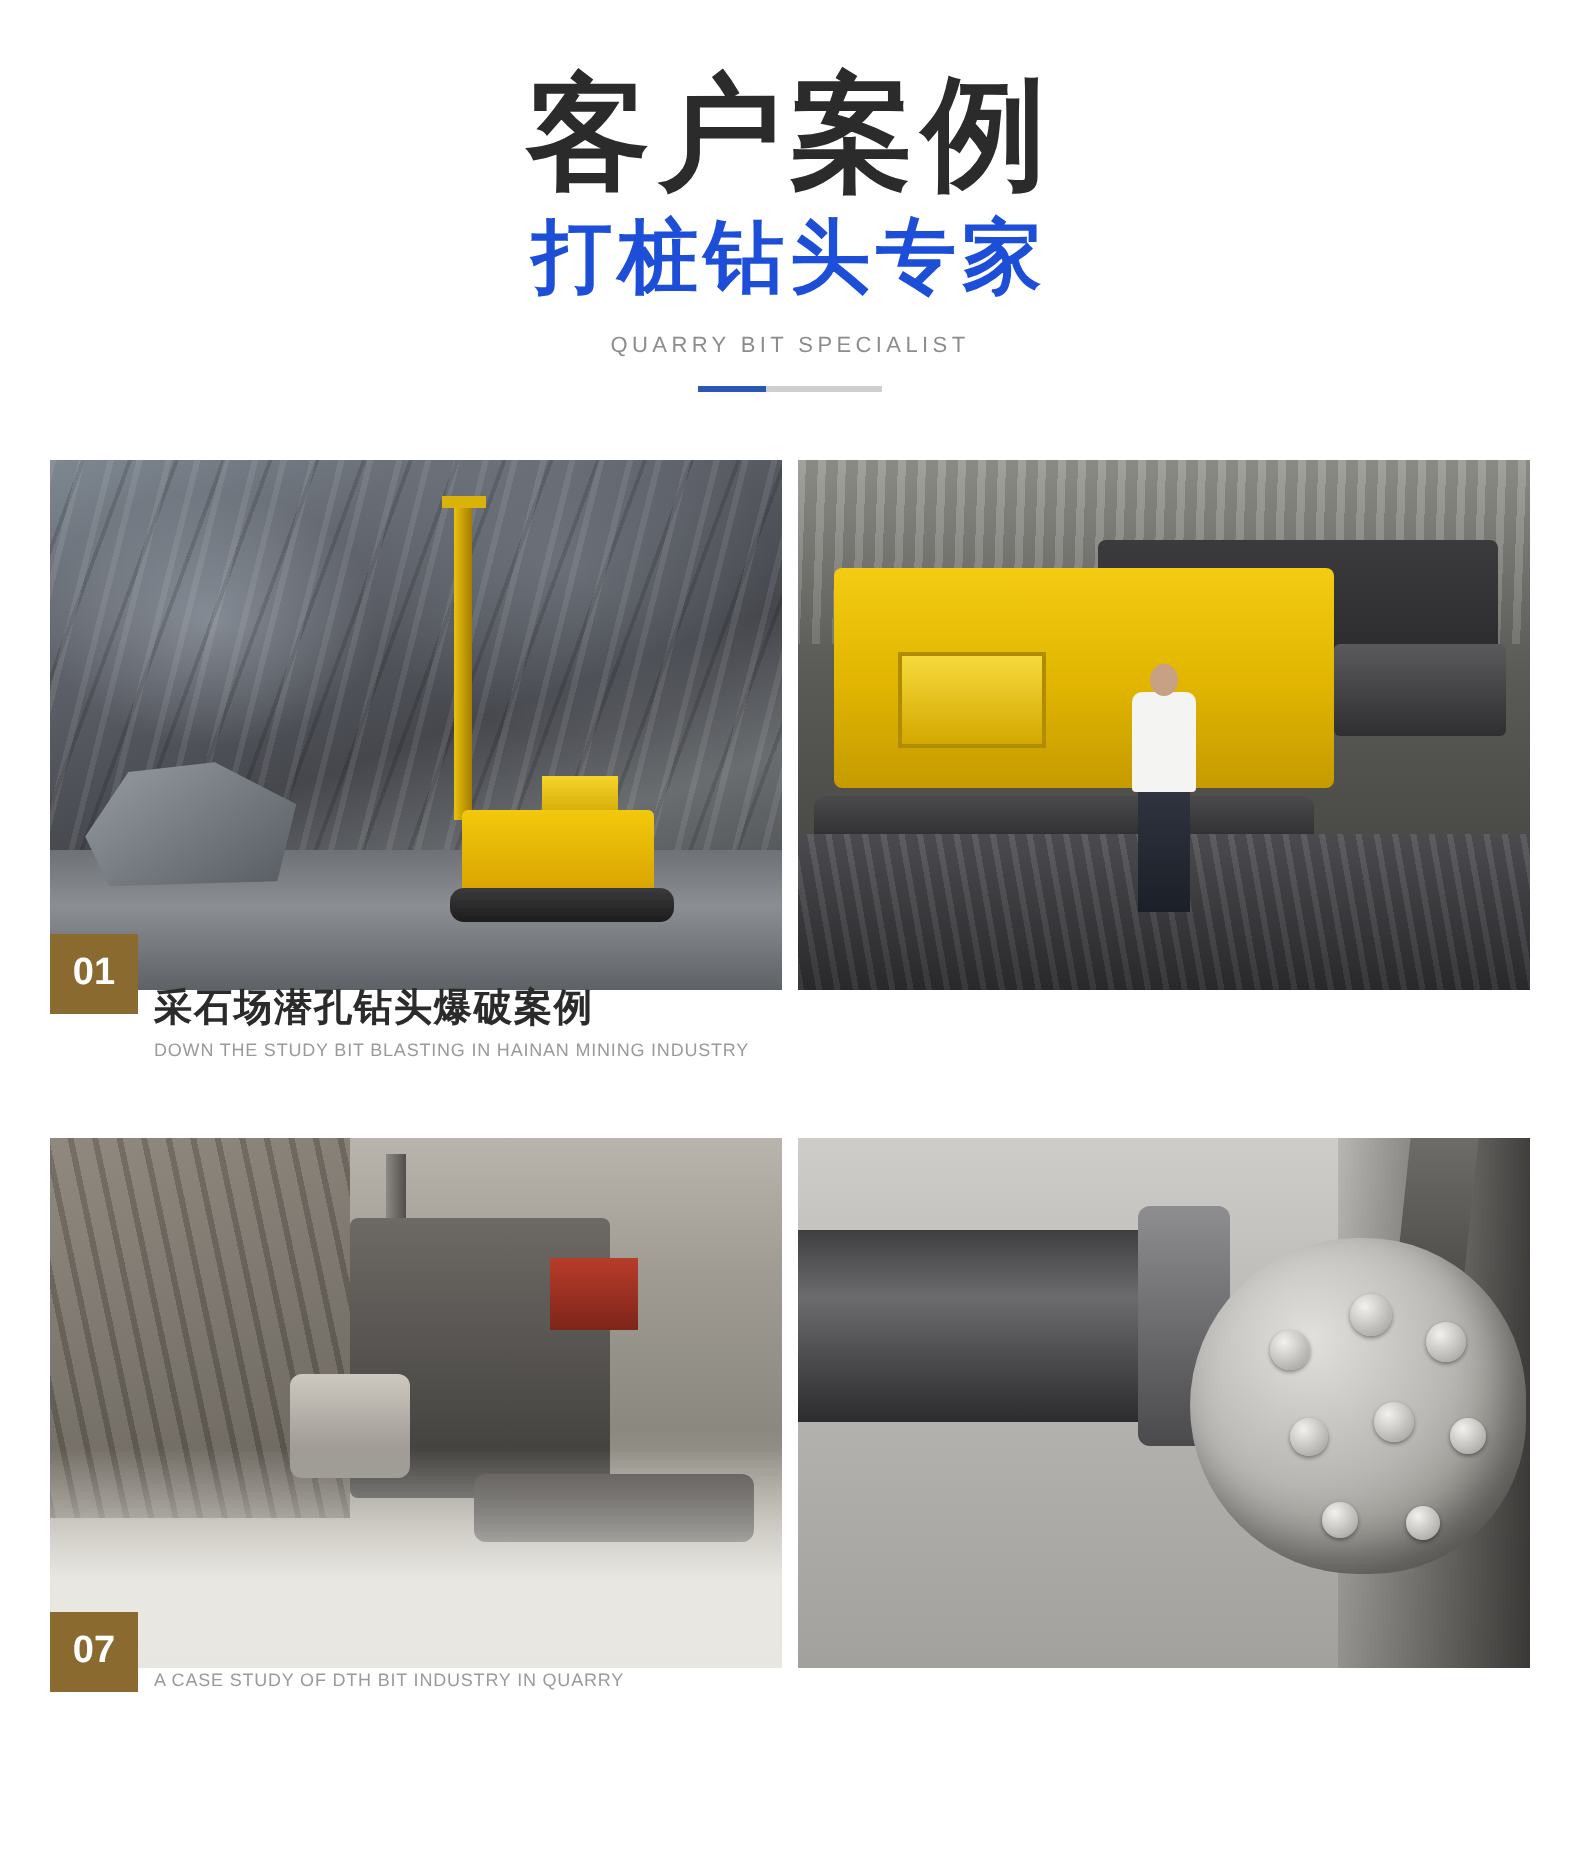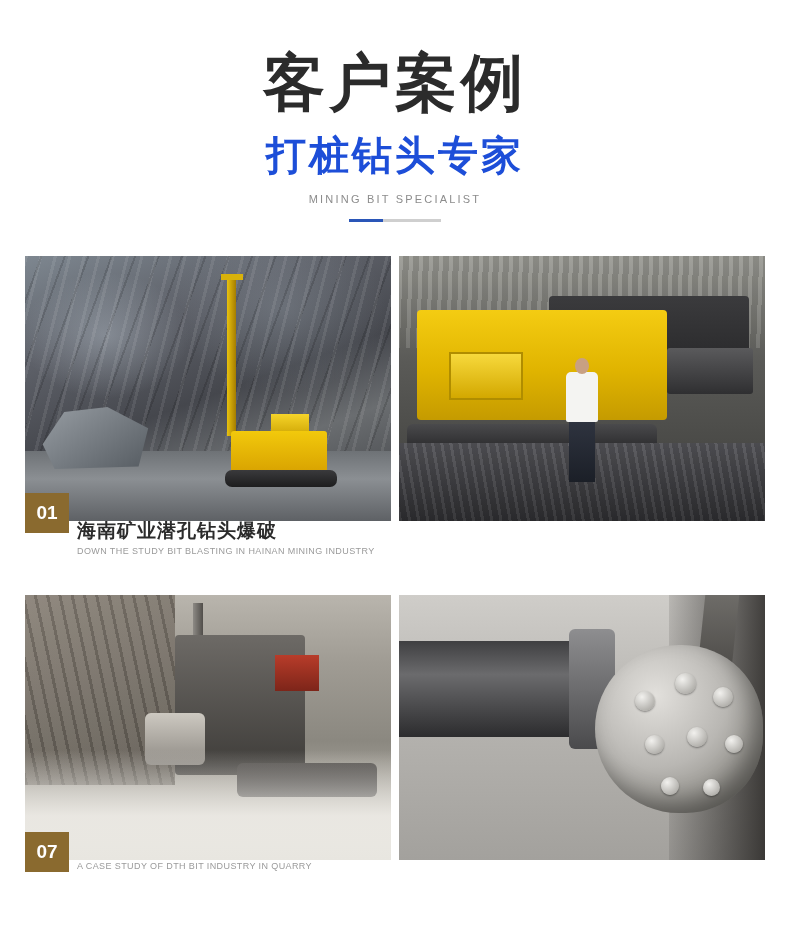--- a/index.html
+++ b/index.html
@@ -25,21 +25,21 @@
     padding-top: 34px;
     text-align: center;
   }
   .title-main {
     font-family: "DejaVu Sans", "Liberation Sans", sans-serif;
     font-size: 62px;
     font-weight: bold;
     color: #2b2b2b;
     letter-spacing: 4px;
     line-height: 1.05;
-    margin: 16px;
+    margin: 0;
   }
   .title-sub {
     font-family: "DejaVu Sans", "Liberation Sans", sans-serif;
     font-size: 40px;
     font-weight: bold;
     color: #1d4ed8;
     letter-spacing: 3px;
     line-height: 1.2;
     margin: 6px 0 0 0;
   }
@@ -303,21 +303,21 @@
   }
 </style>
 </head>
 <body>
 
 <div class="page">
 
   <div class="header">
     <div class="title-main">客户案例</div>
     <div class="title-sub">打桩钻头专家</div>
-    <div class="title-en">MINING BIT SPECIALIST</div>
+    <div class="title-en">QUARRY BIT SPECIALIST</div>
     <div class="divider">
       <div class="seg-a"></div>
       <div class="seg-b"></div>
     </div>
   </div>
 
   <div class="cases">
 
     <div class="case-block">
       <div class="photo-row">
@@ -342,21 +342,21 @@
           <div class="p2-track"></div>
           <div class="p2-ground"></div>
           <div class="p2-person-legs"></div>
           <div class="p2-person-body"></div>
           <div class="p2-person-head"></div>
         </div>
       </div>
       <div class="caption-wrap">
         <div class="num-float">01</div>
         <div class="caption-body">
-          <div class="caption-cn">海南矿业潜孔钻头爆破</div>
+          <div class="caption-cn">采石场潜孔钻头爆破案例</div>
           <div class="caption-en">DOWN THE STUDY BIT BLASTING IN HAINAN MINING INDUSTRY</div>
         </div>
       </div>
     </div>
 
     <div class="case-block">
       <div class="photo-row">
         <div class="photo left">
           <div class="ph-bg p3"></div>
           <div class="p3-wall"></div>

